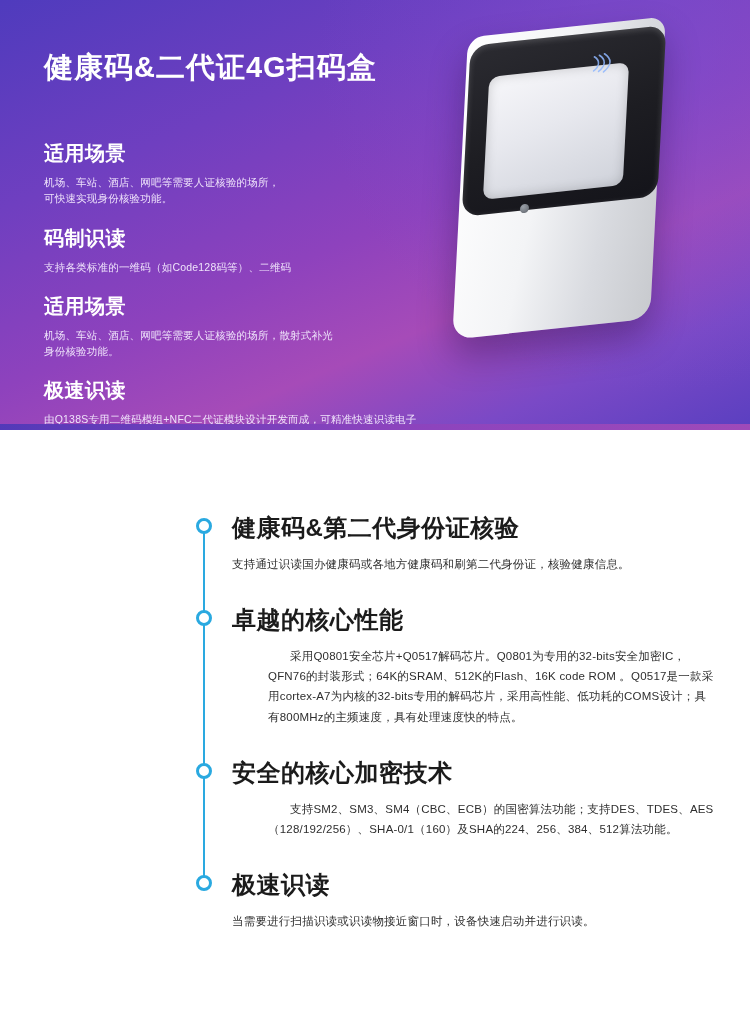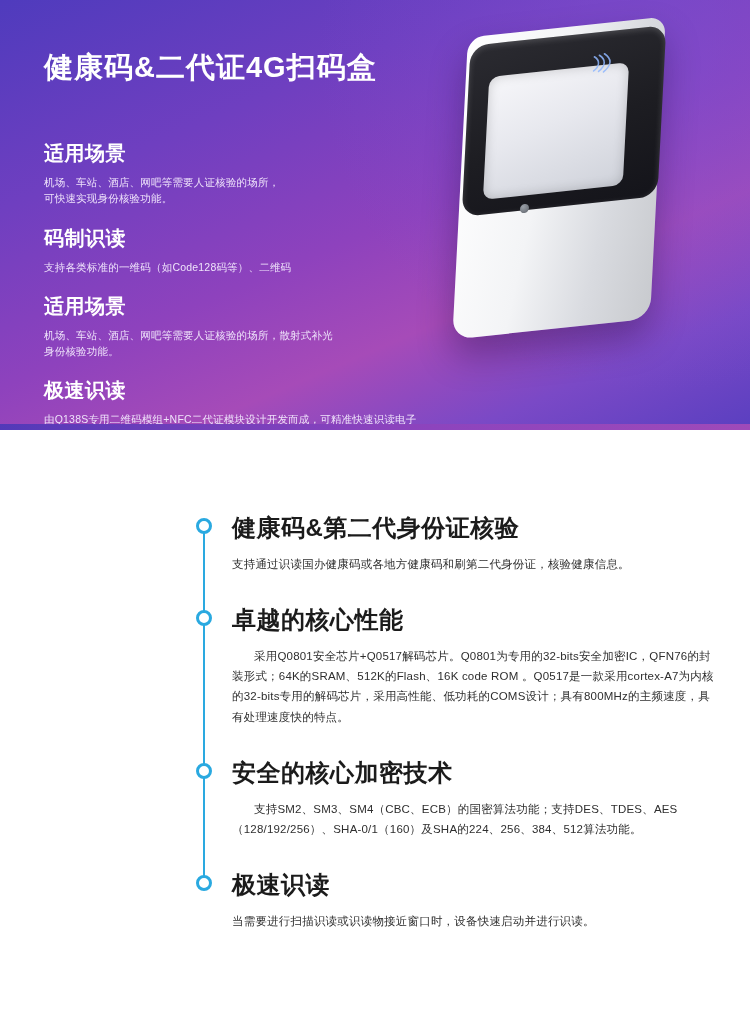--- a/index.html
+++ b/index.html
@@ -174,21 +174,21 @@
     letter-spacing: .5px;
     margin-bottom: 10px;
   }
   .tl-body {
     font-size: 11.5px;
     line-height: 1.75;
     color: #2e2e2e;
     letter-spacing: .2px;
   }
   .tl-body p { margin: 0; }
-  .tl-body.indent p:first-child { text-indent: 22px; }
+  .tl-body.indent p:first-child { text-indent: 22px; margin-left: 36px; }
 </style>
 </head>
 <body>
 
 <div class="page">
 
   <div class="hero">
 
     <div class="hero-title">健康码&amp;二代证4G扫码盒</div>
 

